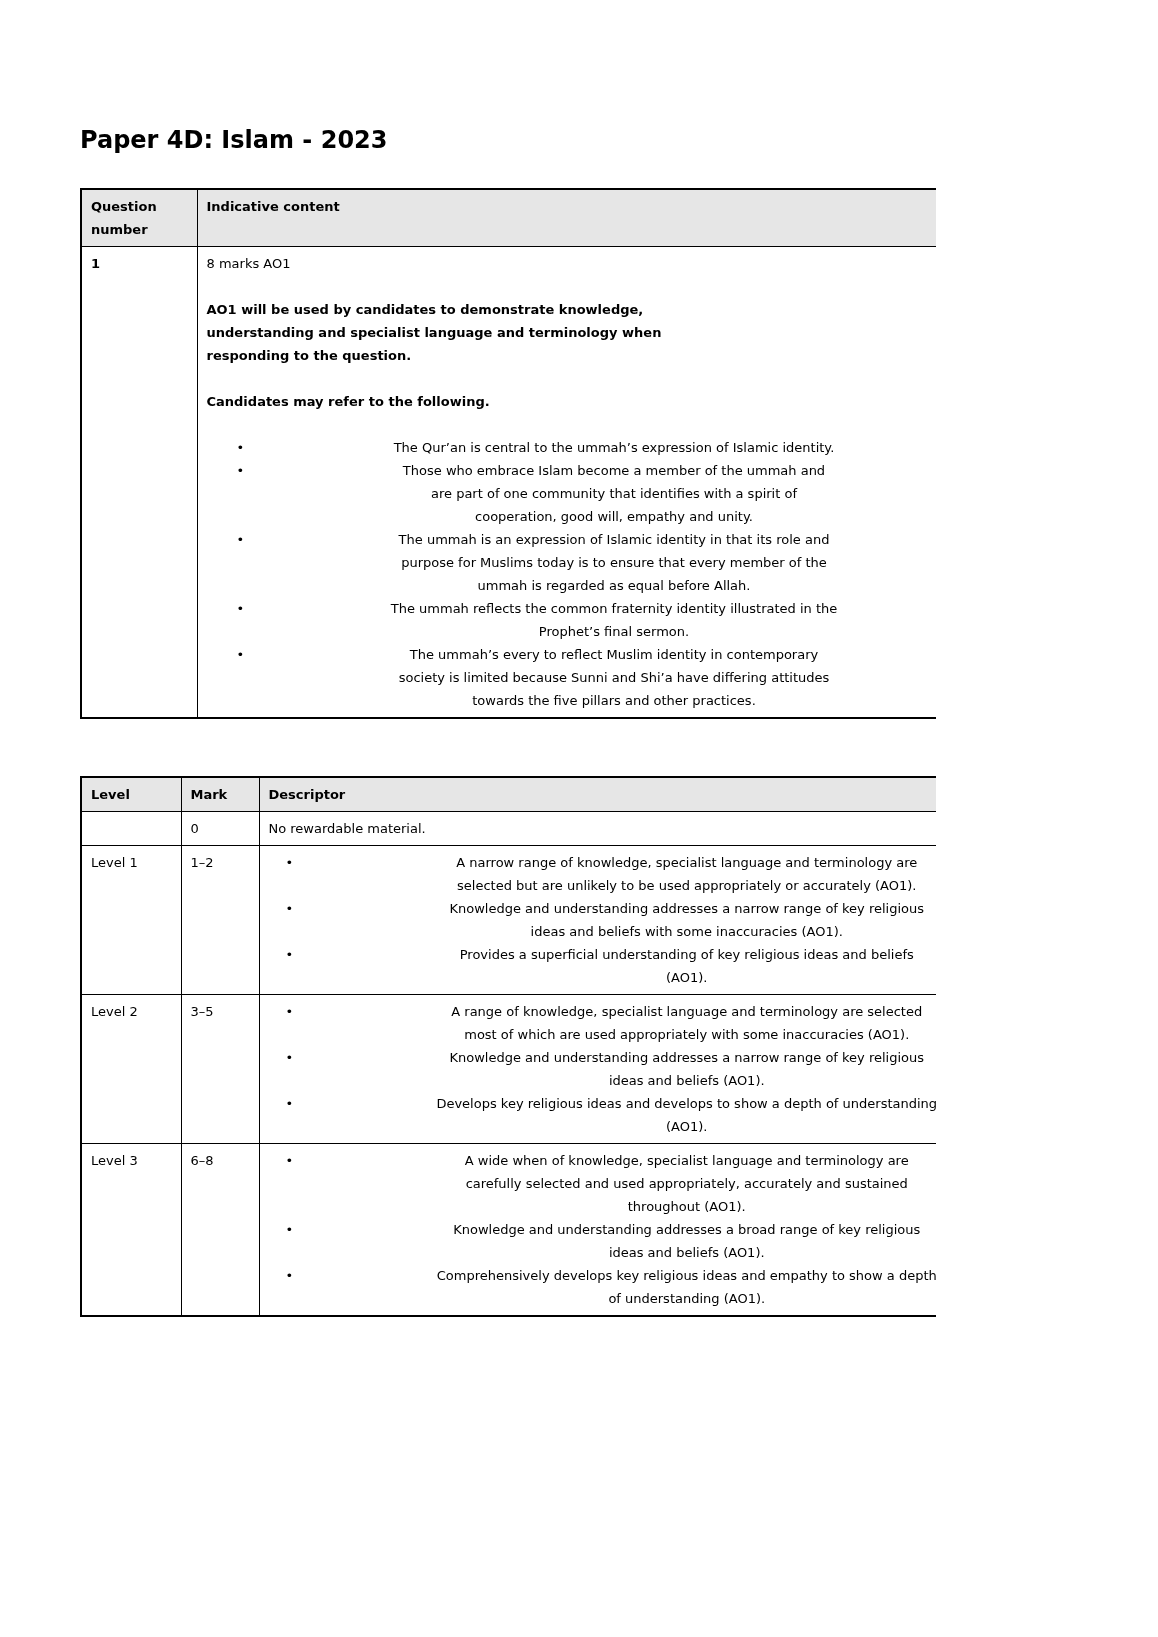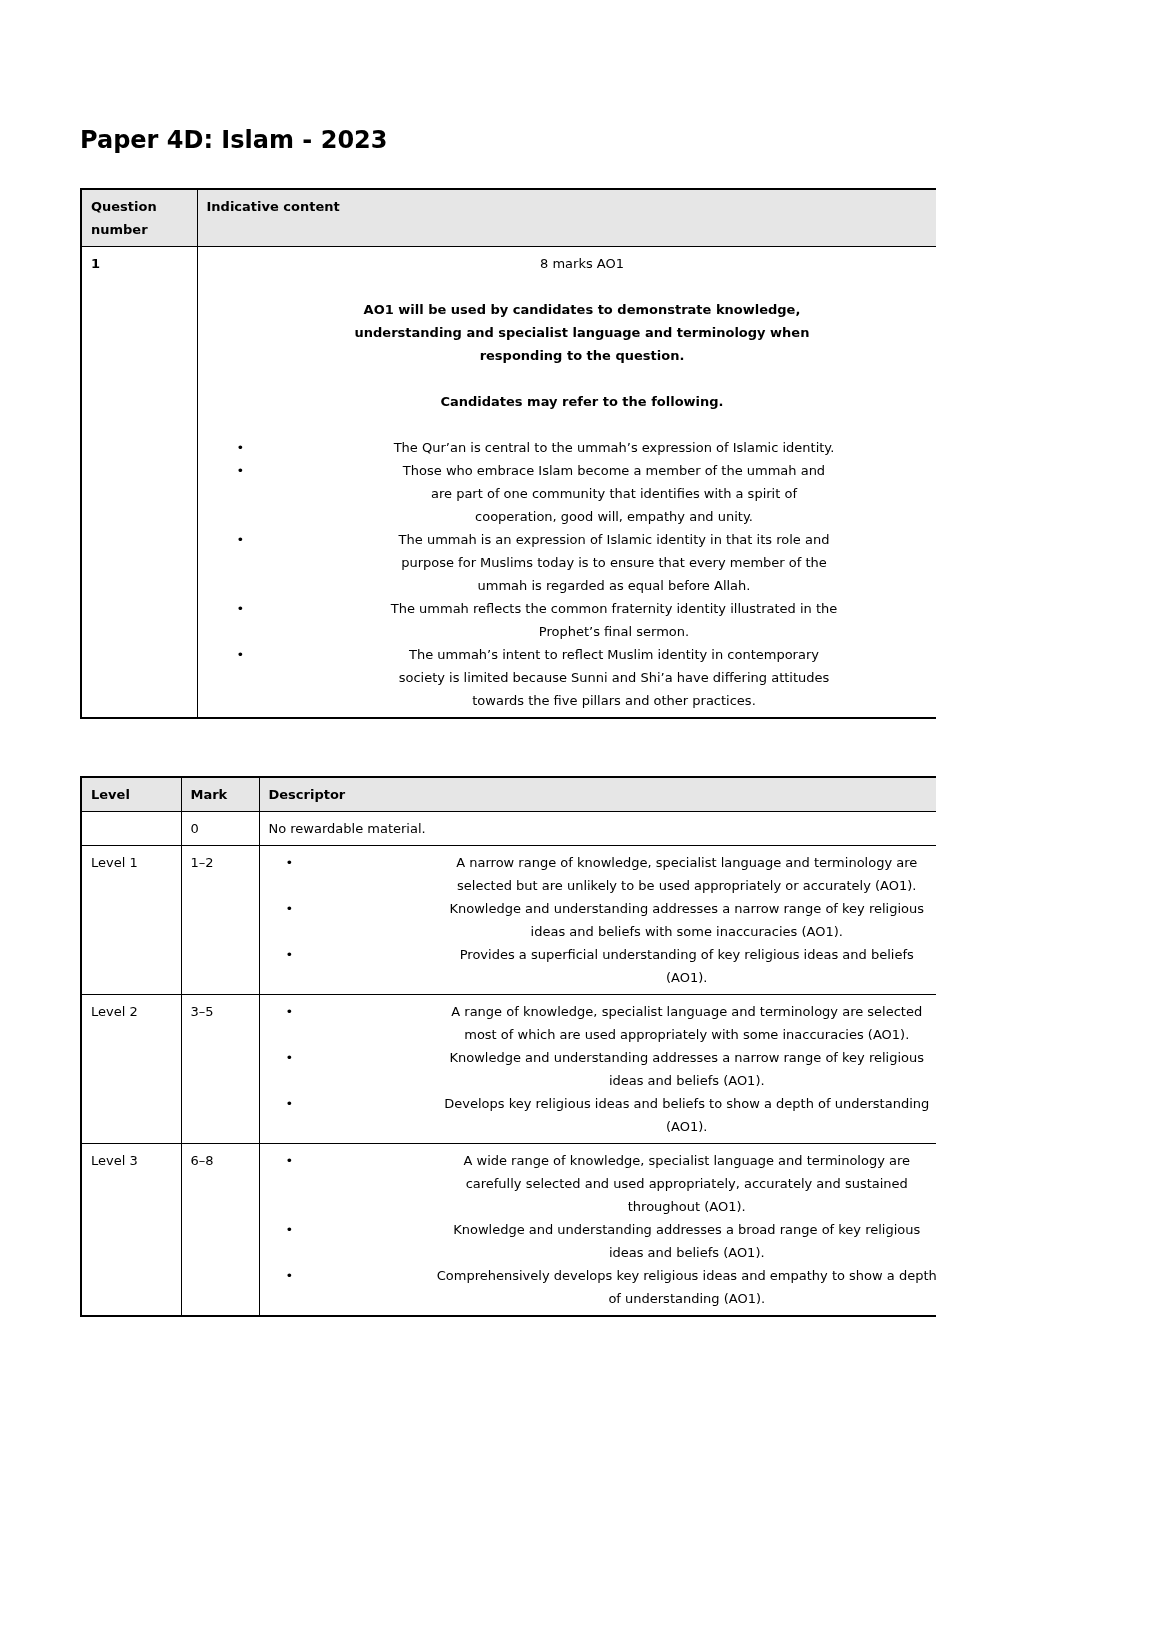--- a/index.html
+++ b/index.html
@@ -33,21 +33,21 @@
     text-align: left;
     padding: 5px 9px;
     font-size: 13px;
     line-height: 23px;
   }
   table.grid th {
     background: #e6e6e6;
     font-weight: bold;
   }
   .prewrap { white-space: pre-line; }
-  .para { margin: 0 0 23px 0; text-align: center; }
+  .para { margin: 0 0 23px 0; }
   .qnum-cell { font-weight: bold; }
   .content-cell { padding-bottom: 20px; }
   .mark-cell {
     vertical-align: bottom;
     font-weight: bold;
     padding-bottom: 20px;
   }
   ul.bullets { margin: 0; padding: 0; list-style: none; text-align: center; }
   ul.bullets li { position: relative; padding-left: 64px; }
   ul.bullets li::before {
@@ -93,21 +93,21 @@
           <ul class="bullets">
             <li class="prewrap">The Qur’an is central to the ummah’s expression of Islamic identity.</li>
             <li class="prewrap">Those who embrace Islam become a member of the ummah and
 are part of one community that identifies with a spirit of
 cooperation, good will, empathy and unity.</li>
             <li class="prewrap">The ummah is an expression of Islamic identity in that its role and
 purpose for Muslims today is to ensure that every member of the
 ummah is regarded as equal before Allah.</li>
             <li class="prewrap">The ummah reflects the common fraternity identity illustrated in the
 Prophet’s final sermon.</li>
-            <li class="prewrap">The ummah’s intent to reflect Muslim identity in contemporary
+            <li class="prewrap">The ummah’s every to reflect Muslim identity in contemporary
 society is limited because Sunni and Shi’a have differing attitudes
 towards the five pillars and other practices.</li>
           </ul>
         </td>
         <td class="mark-cell">(8)</td>
       </tr>
     </tbody>
   </table>
 
   <table class="grid levels">
@@ -145,31 +145,31 @@
       </tr>
       <tr>
         <td>Level 2</td>
         <td>3–5</td>
         <td>
           <ul class="bullets">
             <li class="prewrap">A range of knowledge, specialist language and terminology are selected
 most of which are used appropriately with some inaccuracies (AO1).</li>
             <li class="prewrap">Knowledge and understanding addresses a narrow range of key religious
 ideas and beliefs (AO1).</li>
-            <li class="prewrap">Develops key religious ideas and beliefs to show a depth of understanding
+            <li class="prewrap">Develops key religious ideas and develops to show a depth of understanding
 (AO1).</li>
           </ul>
         </td>
       </tr>
       <tr>
         <td>Level 3</td>
         <td>6–8</td>
         <td>
           <ul class="bullets">
-            <li class="prewrap">A wide range of knowledge, specialist language and terminology are
+            <li class="prewrap">A wide when of knowledge, specialist language and terminology are
 carefully selected and used appropriately, accurately and sustained
 throughout (AO1).</li>
             <li class="prewrap">Knowledge and understanding addresses a broad range of key religious
 ideas and beliefs (AO1).</li>
             <li class="prewrap">Comprehensively develops key religious ideas and empathy to show a depth
 of understanding (AO1).</li>
           </ul>
         </td>
       </tr>
     </tbody>

